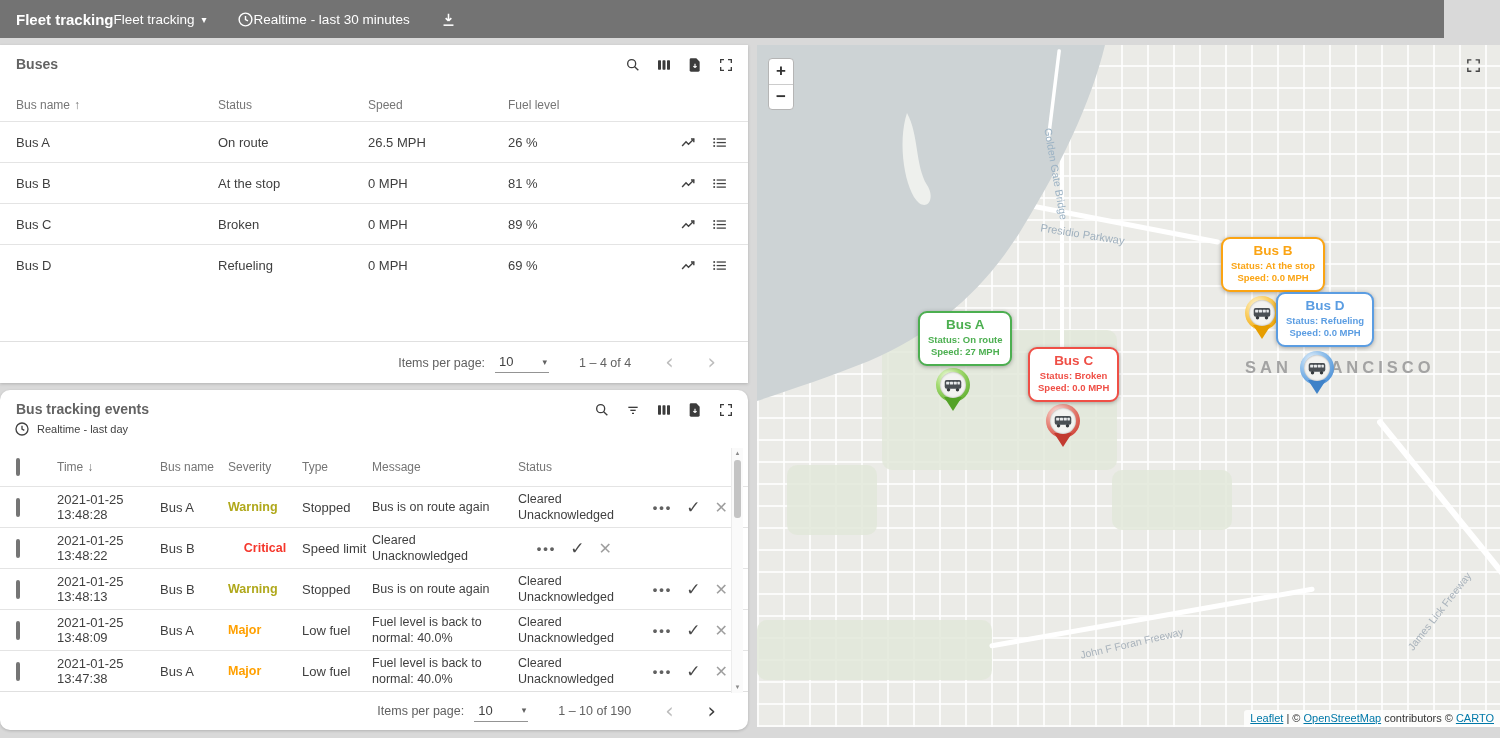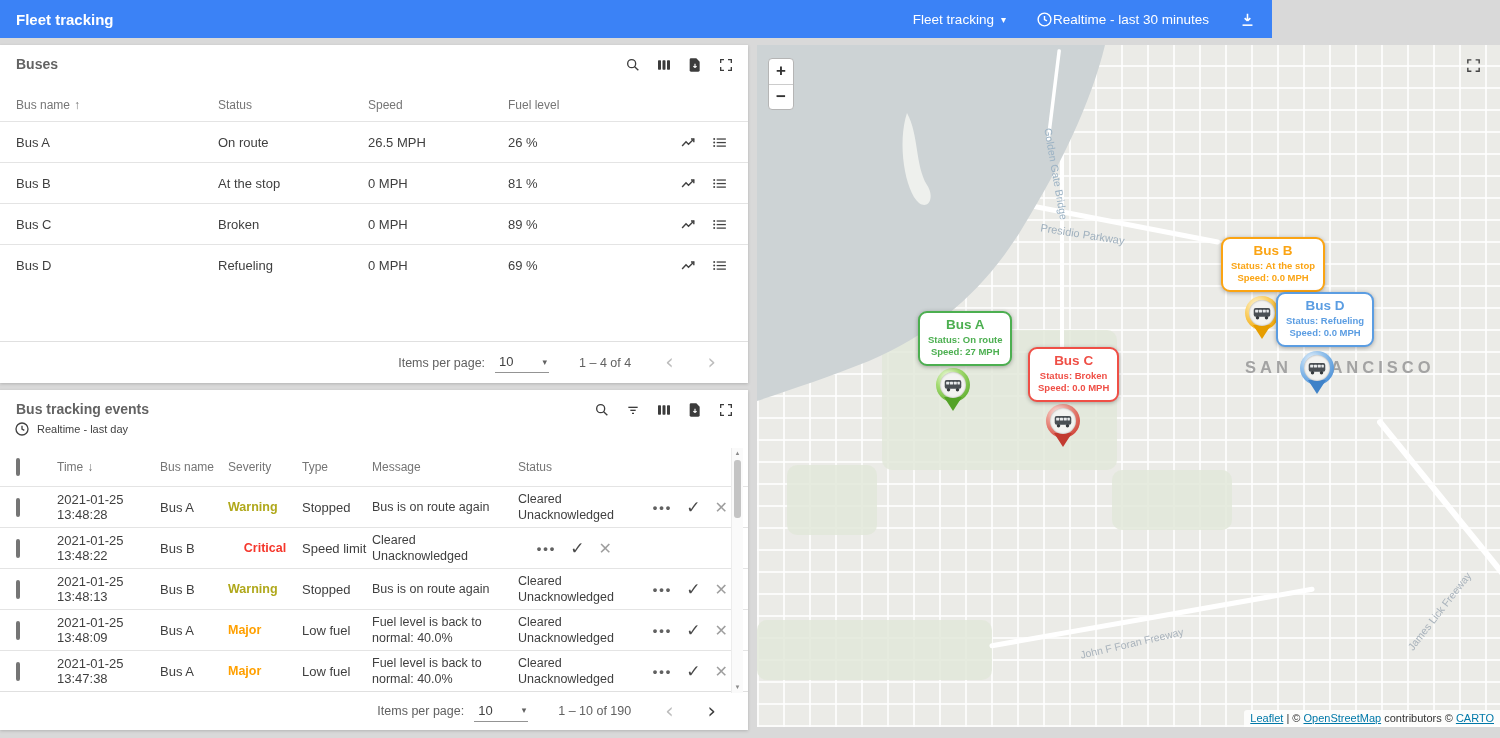--- a/index.html
+++ b/index.html
@@ -1,33 +1,33 @@
 <!DOCTYPE html>
 <html><head>
 <meta charset="utf-8">
 <style>
   * { margin:0; padding:0; box-sizing:border-box; }
   html,body { width:1500px; height:738px; font-family:"Liberation Sans","DejaVu Sans",sans-serif; background:#d9d9d9; overflow:hidden; }
   .page { position:relative; width:1500px; height:738px; }
 
   
-  .topbar { position:absolute; left:0; top:0; width:1272px; height:38px; background:#3b82f6; display:flex; align-items:center; justify-content:space-between; padding:0 16px; z-index:40; }
+  .topbar { position:absolute; left:0; top:0; width:1444px; height:38px; background:#737373; display:flex; align-items:center; justify-content:flex-start; padding:0 16px; z-index:40; }
   .topbar-title { color:#fff; font-size:15px; font-weight:bold; }
   .topbar-right { display:flex; align-items:center; gap:30px; color:#fff; }
   .dash-dropdown { display:flex; align-items:center; gap:7px; font-size:13.5px; cursor:pointer; }
   .dash-dropdown .caret { font-size:10px; }
   .time-range { display:flex; align-items:center; gap:0; font-size:13.5px; cursor:pointer; }
   .icon16 { width:16px; height:16px; display:block; }
   .icon17 { width:17px; height:17px; display:block; }
   .dl-btn { cursor:pointer; display:flex; }
 
   
   .panel { position:absolute; left:0; width:748px; background:#fff; box-shadow:0 1px 3px rgba(0,0,0,.18); display:flex; flex-direction:column; }
   .buses-panel { top:45px; height:338px; }
-  .events-panel { top:390px; height:340px; }
+  .events-panel { top:390px; height:340px;border-radius:10px; }
 
   .panel-head { position:relative; flex:none; }
   .buses-panel .panel-head { height:44px; }
   .events-panel .panel-head { height:58px; }
   .panel-title { position:absolute; left:16px; top:11px; font-size:14px; font-weight:700; color:#636363; }
   .sub-time { position:absolute; left:14px; top:31px; display:flex; align-items:center; gap:7px; font-size:11px; color:#424242; }
   .sub-time svg { color:#424242; }
   .iconbar { position:absolute; right:14px; top:12px; display:flex; align-items:center; gap:15px; color:#3c3c3c; }
   .iconbar .ibtn { cursor:pointer; display:flex; }
 

